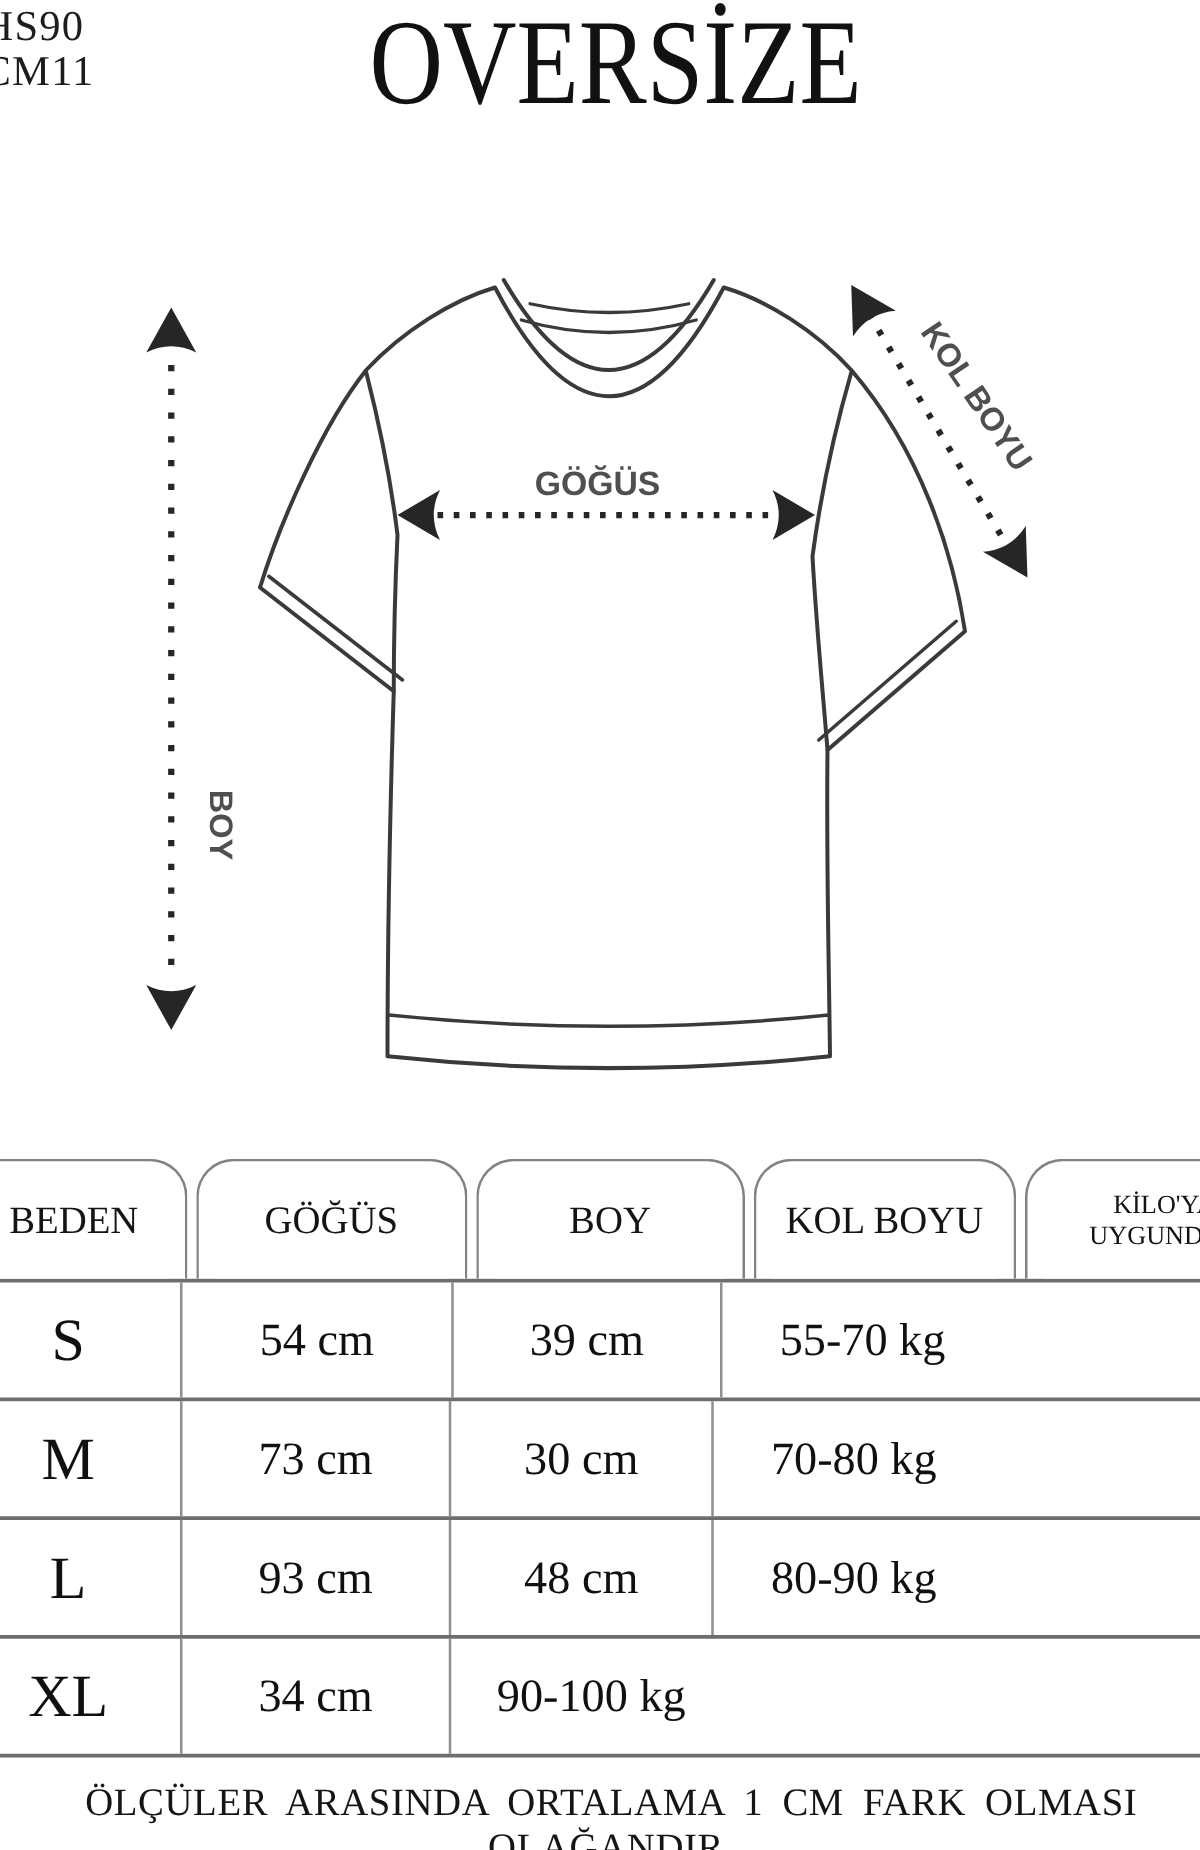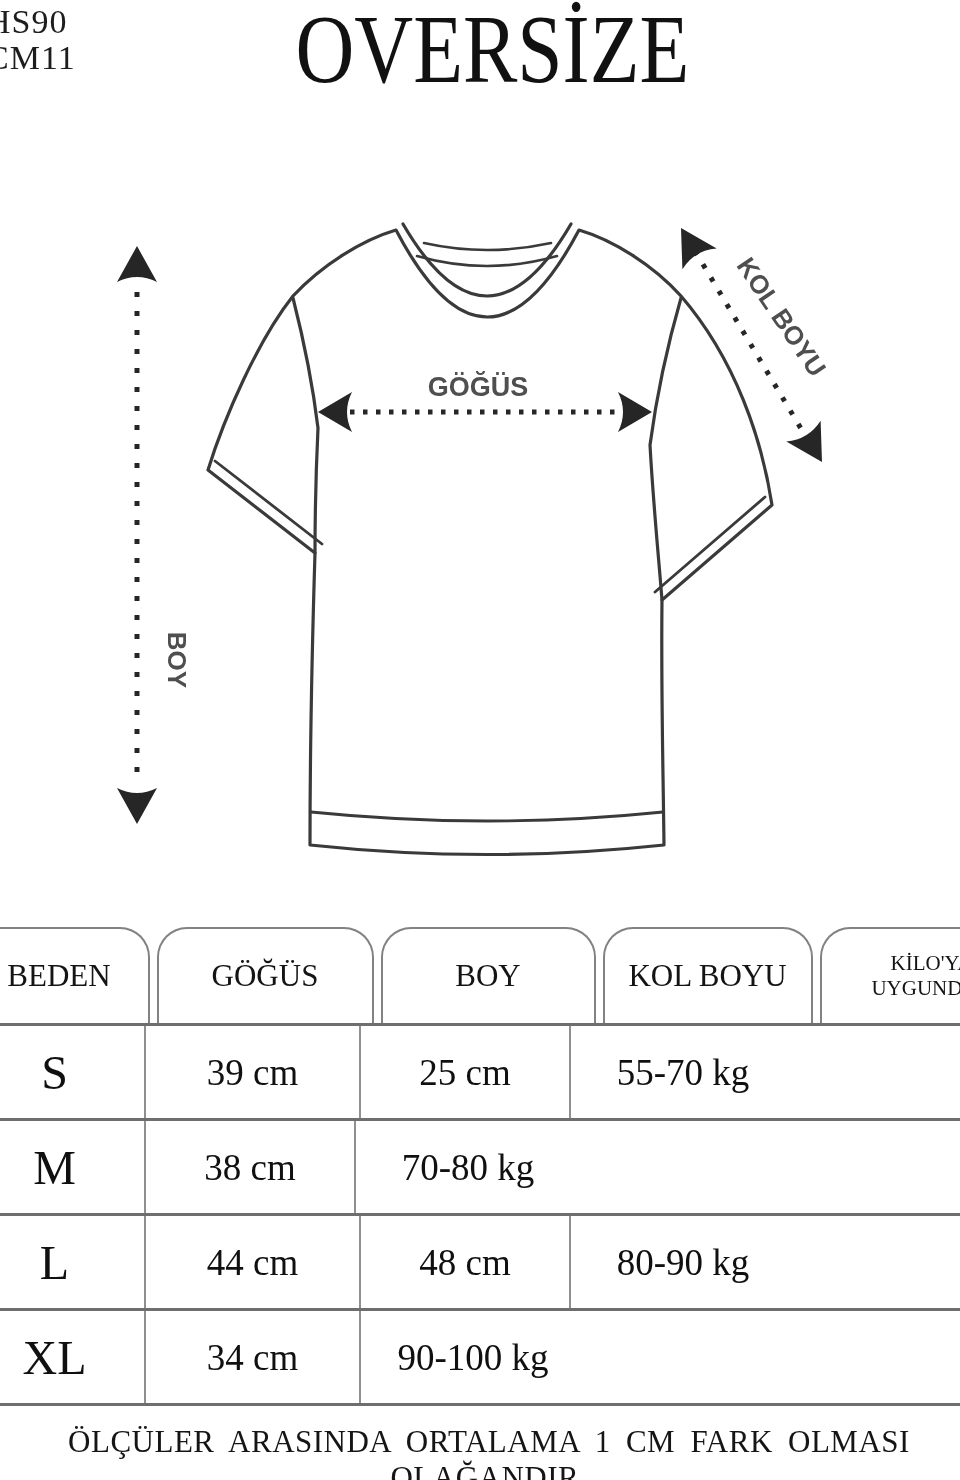--- a/index.html
+++ b/index.html
@@ -125,32 +125,33 @@
       <div class="tab c3">
           <span>KOL BOYU</span>
         </div>
       <div class="tab c4 small">
           <span class="hdr-inner">KİLO'YA UYGUNDUR</span>
         </div>
     </div>
 
     <div class="trow">
       <div class="tcell size c0">S</div>
+      <div class="tcell c1">54 cm</div>
       <div class="tcell c2">39 cm</div>
-      <div class="tcell c3">25 cm</div>
       <div class="tcell c4">55-70 kg</div>
     </div>
     <div class="trow">
       <div class="tcell size c0">M</div>
-      <div class="tcell c3">38 cm</div>
+      <div class="tcell c2">73 cm</div>
+      <div class="tcell c3">30 cm</div>
       <div class="tcell c4">70-80 kg</div>
     </div>
     <div class="trow">
       <div class="tcell size c0">L</div>
-      <div class="tcell c2">44 cm</div>
+      <div class="tcell c2">93 cm</div>
       <div class="tcell c3">48 cm</div>
       <div class="tcell c4">80-90 kg</div>
     </div>
     <div class="trow">
       <div class="tcell size c0">XL</div>
       <div class="tcell c2">34 cm</div>
       <div class="tcell c4">90-100 kg</div>
     </div>
   </div>
 

